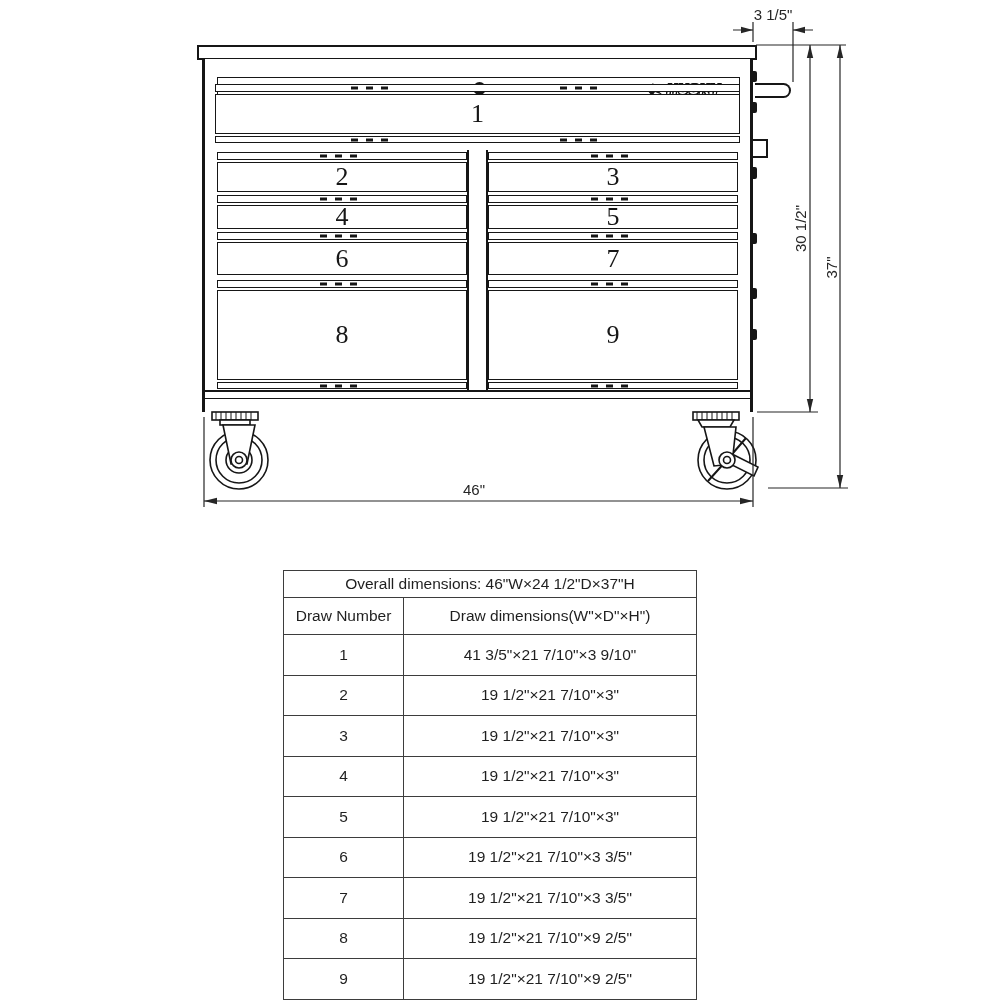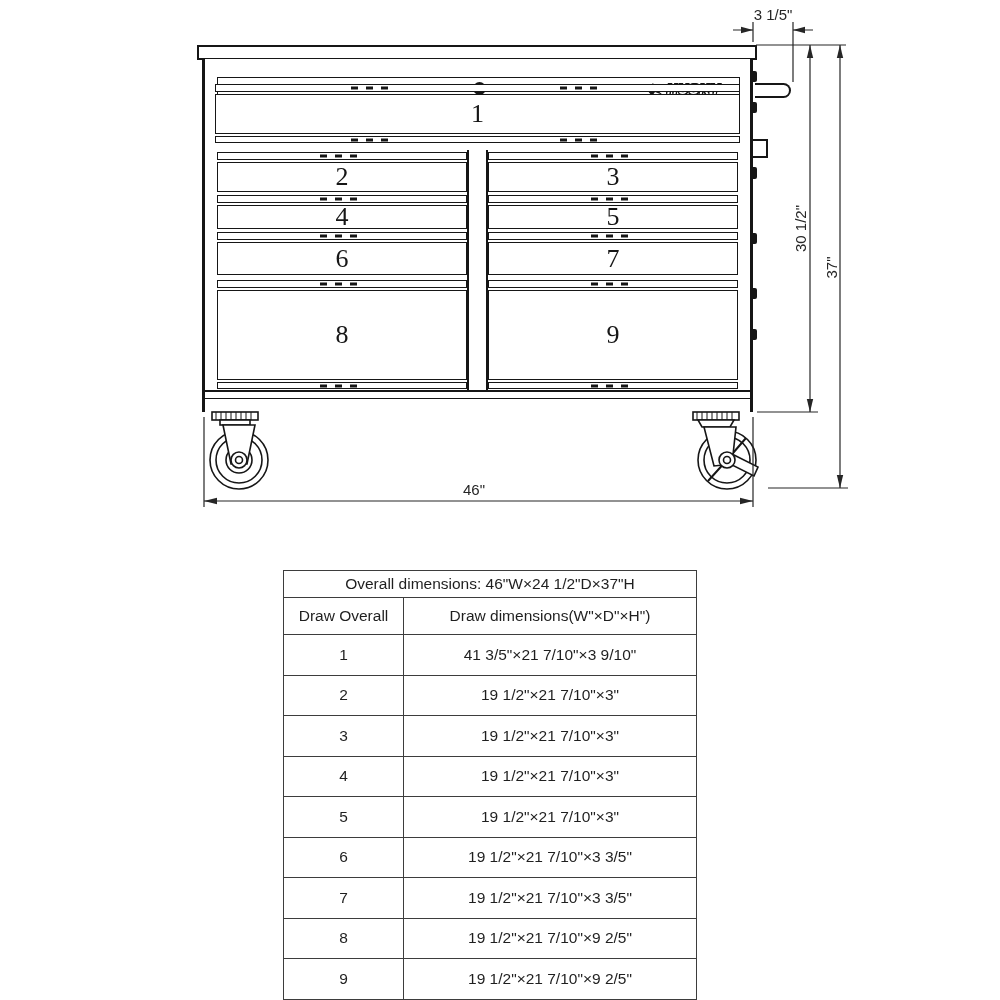--- a/index.html
+++ b/index.html
@@ -234,21 +234,21 @@
 
     <div class="dim-label" style="left:733px;top:6px;width:80px;">3 1/5"</div>
     <div class="dim-label rot" style="left:760px;top:220px;width:80px;">30 1/2"</div>
     <div class="dim-label rot" style="left:806px;top:259px;width:50px;">37"</div>
     <div class="dim-label" style="left:434px;top:481px;width:80px;">46"</div>
   </div>
 
   <div class="spec" style="left:283px;top:570px;width:412px;">
     <div class="t-title">Overall dimensions: 46"W×24 1/2"D×37"H</div>
     <div class="t-head">
-      <div class="c1">Draw Overall</div>
+      <div class="c1">Draw Number</div>
       <div class="c2">Draw dimensions(W"×D"×H")</div>
     </div>
     <div class="t-row">
       <div class="c1">1</div>
       <div class="c2">41 3/5"×21 7/10"×3 9/10"</div>
     </div>
     <div class="t-row">
       <div class="c1">2</div>
       <div class="c2">19 1/2"×21 7/10"×3"</div>
     </div>

